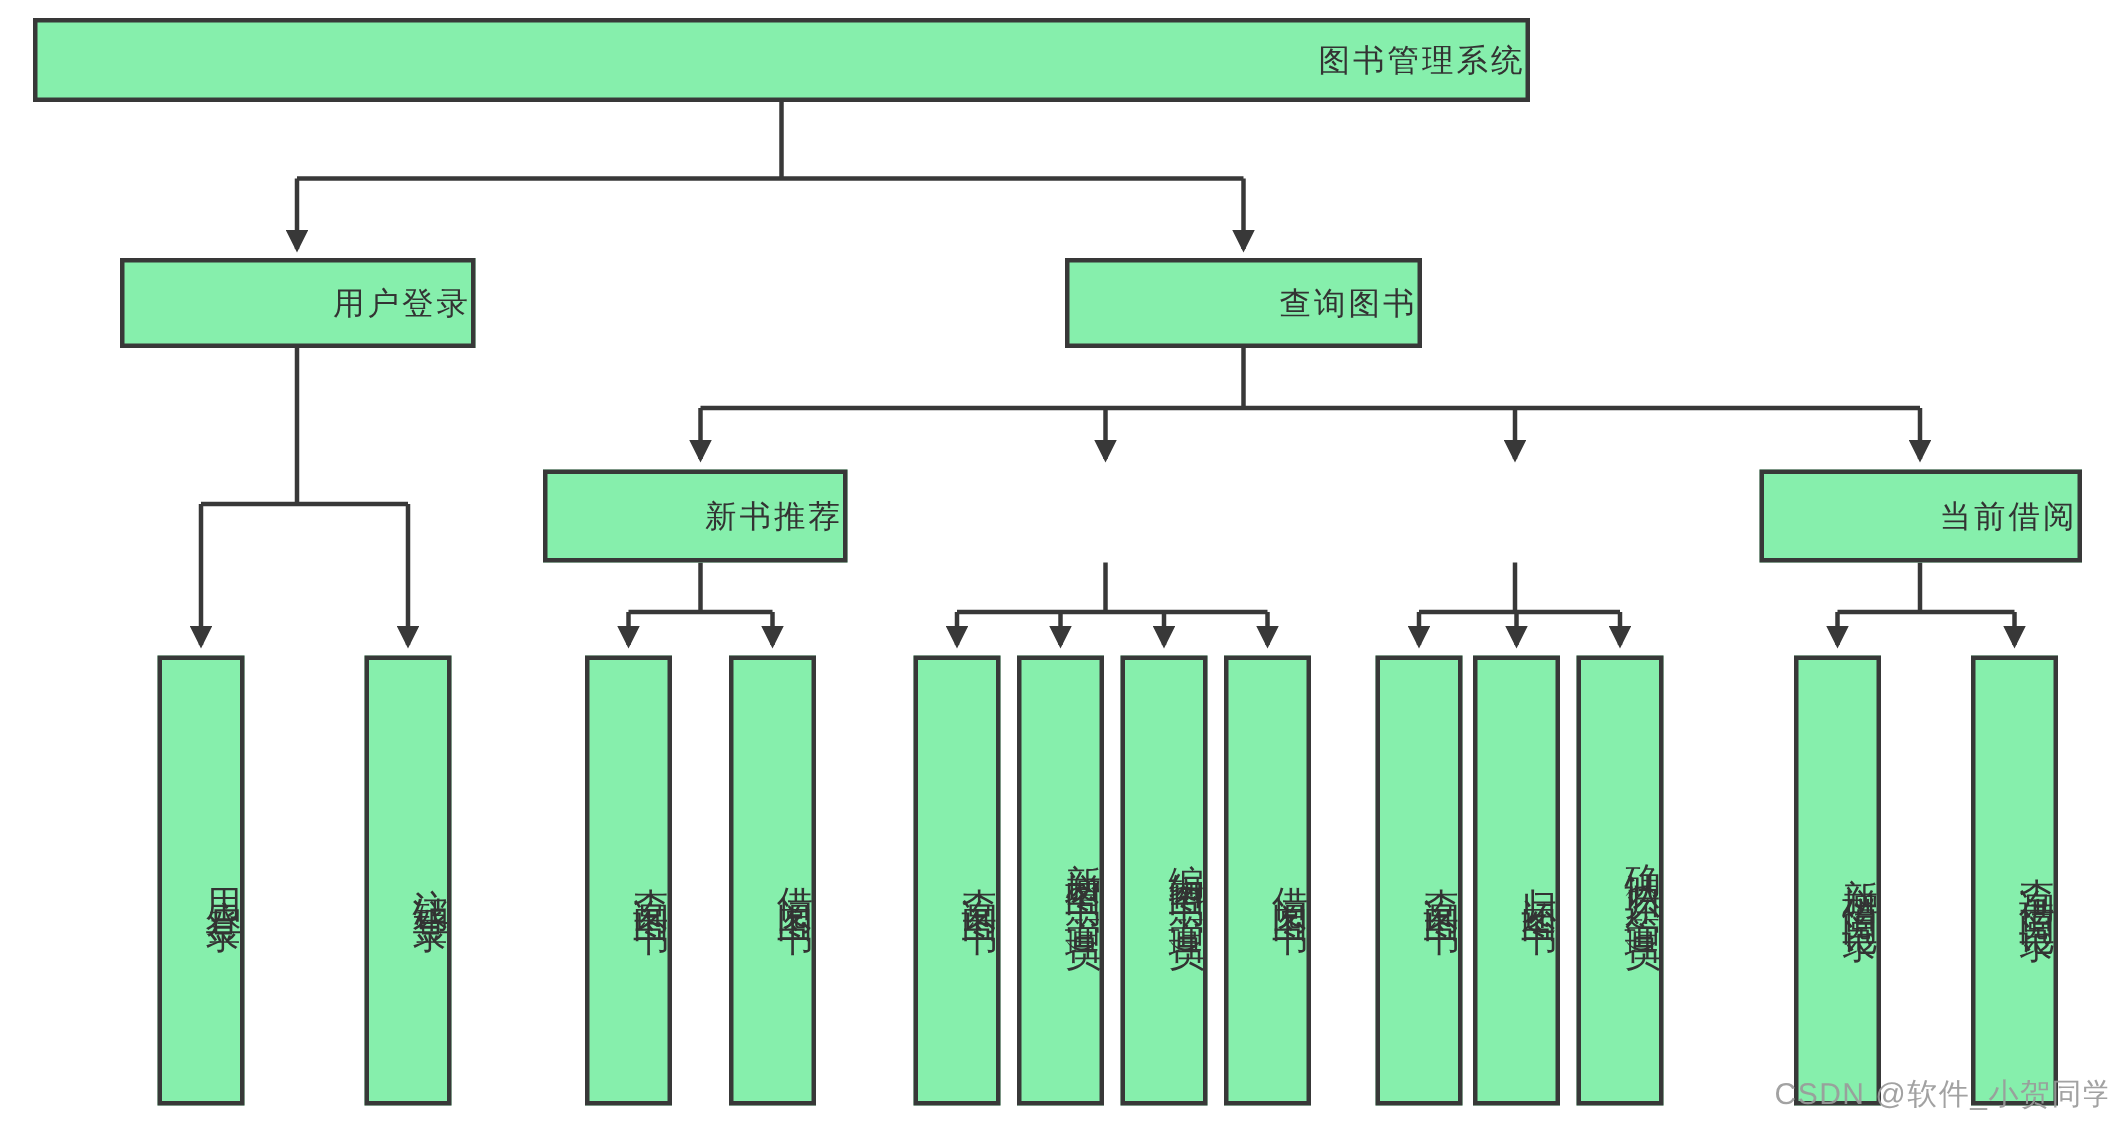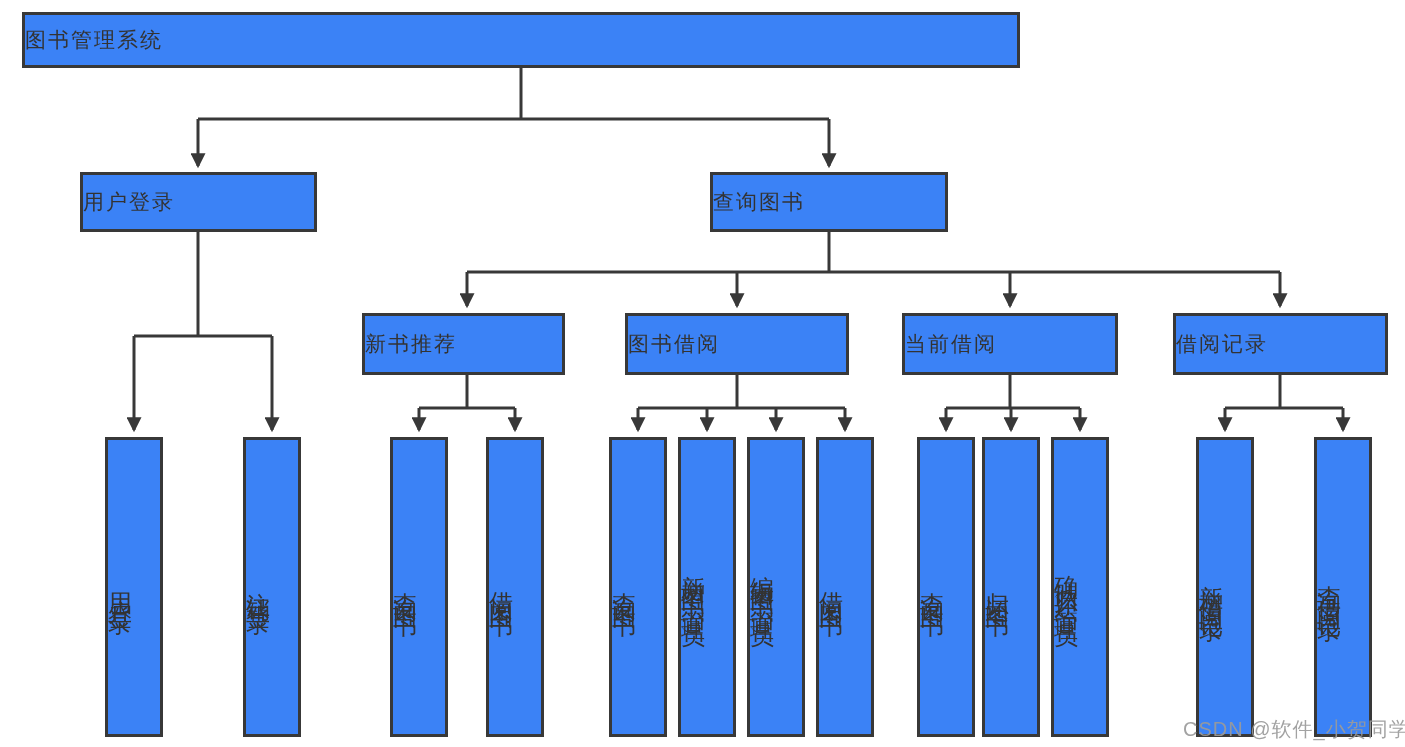--- a/index.html
+++ b/index.html
@@ -3,22 +3,22 @@
 <meta charset="utf-8">
 <style>
   html,body{margin:0;padding:0;background:#ffffff;}
   .stage{
     position:relative;width:1405px;height:747px;background:#ffffff;overflow:hidden;
     font-family:"Liberation Sans","DejaVu Sans",sans-serif;color:#333333;
   }
   .connectors{position:absolute;left:0;top:0;width:1405px;height:747px;}
   .connectors path{stroke:#383838;stroke-width:3;fill:none;}
   .node{
-    position:absolute;box-sizing:border-box;background:#3b82f6;
-    border:3px solid #383838;display:flex;align-items:center;justify-content:flex-start;
+    position:absolute;box-sizing:border-box;background:#86efac;
+    border:3px solid #383838;display:flex;align-items:center;justify-content:flex-end;
     text-align:center;
   }
   .node.h span{
     font-size:21px;letter-spacing:2px;color:#333333;white-space:nowrap;
   }
   .node.v span{
     writing-mode:vertical-rl;text-orientation:mixed;
     font-size:24px;letter-spacing:7px;color:#333333;line-height:1;
   }
   .watermark{
@@ -86,28 +86,22 @@
   <div class="node h" style="left:80px;top:172px;width:237px;height:60px">
     <span>用户登录</span>
   </div>
   <div class="node h" style="left:710px;top:172px;width:238px;height:60px">
     <span>查询图书</span>
   </div>
 
   <div class="node h" style="left:362px;top:313px;width:203px;height:62px">
     <span>新书推荐</span>
   </div>
-  <div class="node h" style="left:625px;top:313px;width:224px;height:62px">
-    <span>图书借阅</span>
-  </div>
-  <div class="node h" style="left:902px;top:313px;width:216px;height:62px">
+  <div class="node h" style="left:1173px;top:313px;width:215px;height:62px">
     <span>当前借阅</span>
-  </div>
-  <div class="node h" style="left:1173px;top:313px;width:215px;height:62px">
-    <span>借阅记录</span>
   </div>
 
   <div class="node v" style="left:105px;top:437px;width:58px;height:300px">
     <span>用户登录</span>
   </div>
   <div class="node v" style="left:243px;top:437px;width:58px;height:300px">
     <span>注销登录</span>
   </div>
 
   <div class="node v" style="left:390px;top:437px;width:58px;height:300px">

